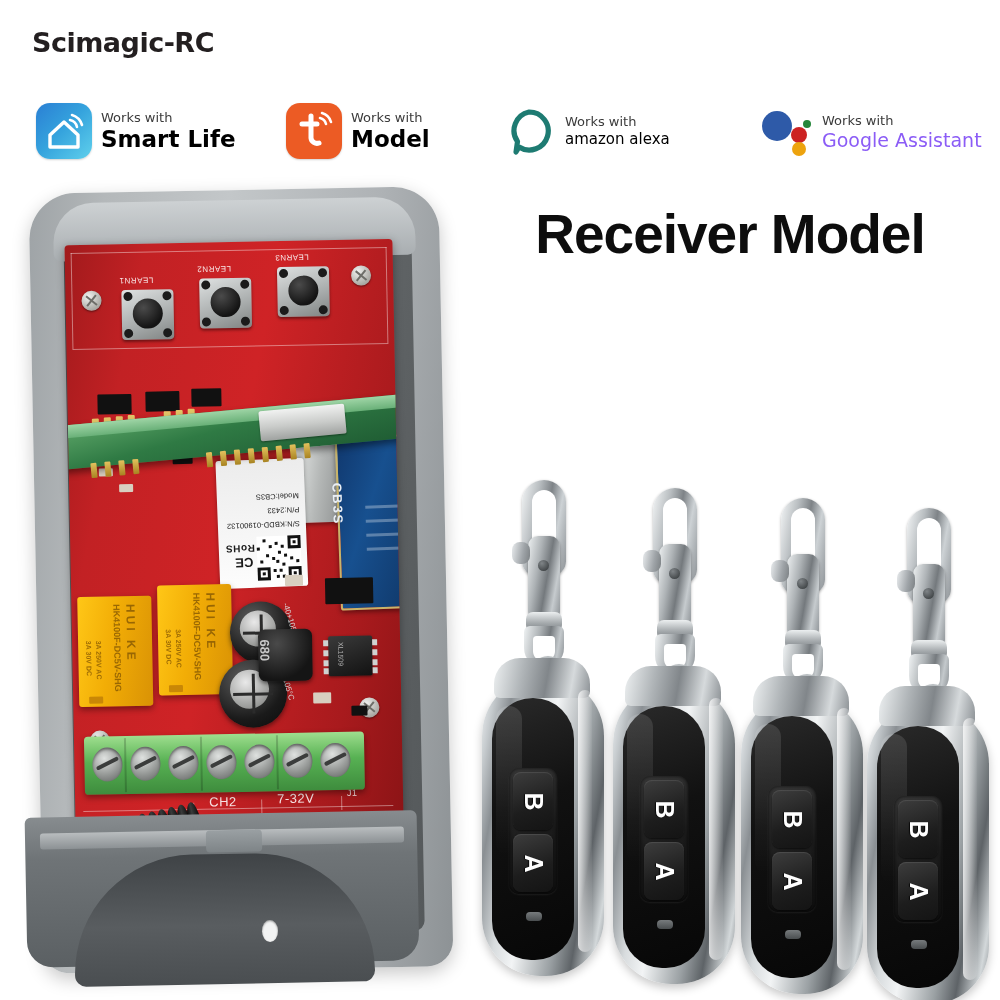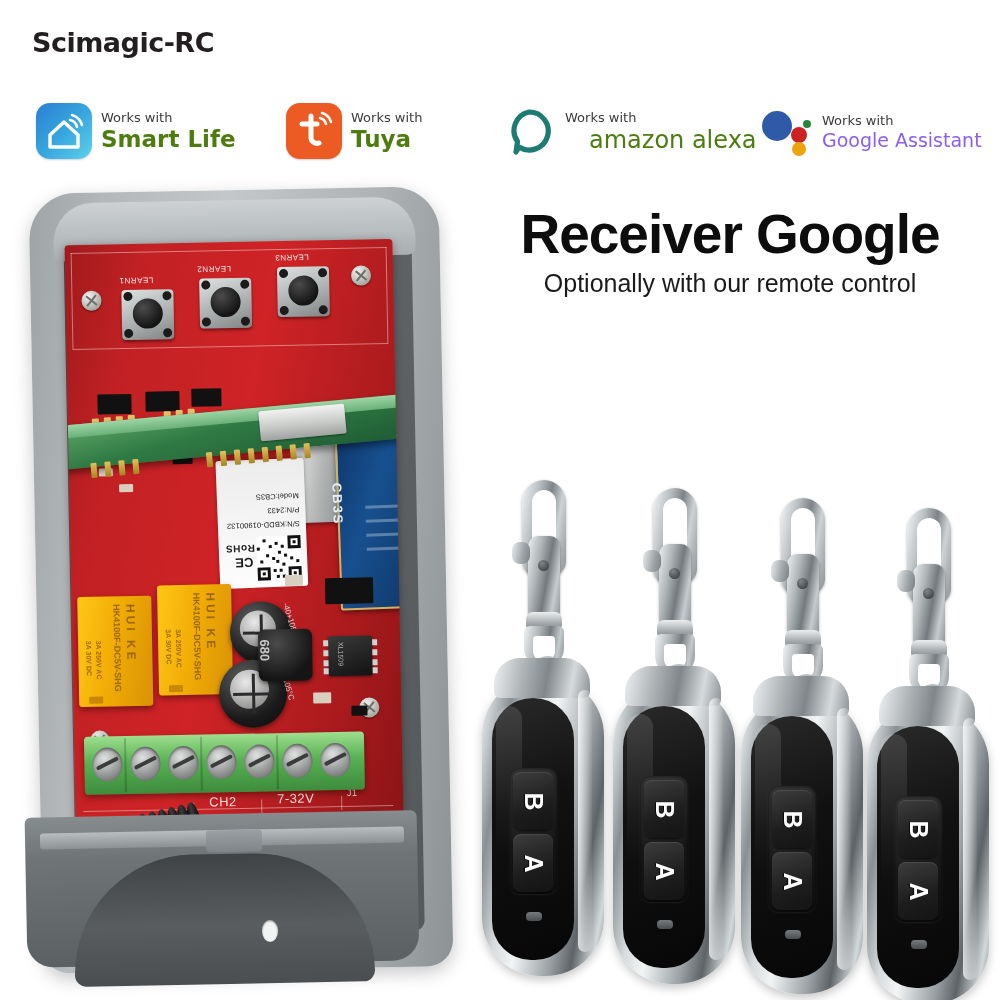--- a/index.html
+++ b/index.html
@@ -17,23 +17,23 @@
     font-size:27px;font-weight:bold;color:#231f20;
     letter-spacing:-0.5px;font-family:"DejaVu Sans",sans-serif;
   }
 
   
   .badges{position:absolute;left:0;top:95px;width:1000px;height:80px;}
   .badge{position:absolute;display:flex;align-items:center;}
   .badge .bicon{flex:0 0 auto;position:relative;}
   .badge .btxt{margin-left:9px;line-height:1;}
   .btxt .ww{font-size:13px;color:#3b3b3b;font-weight:normal;margin-bottom:4px;font-family:"DejaVu Sans",sans-serif;}
-  .btxt .bn{font-size:23px;color:#4d7c0f;font-weight:bold;font-family:"DejaVu Sans",sans-serif;white-space:nowrap;}
+  .btxt .bn{font-size:23px;color:#000000;font-weight:bold;font-family:"DejaVu Sans",sans-serif;white-space:nowrap;}
   .btxt .bn.thin{font-size:19px;font-weight:normal;color:#8b5cf6;}
-  .btxt .bn.med{font-size:24px;font-weight:normal;margin-left:24px;}
+  .btxt .bn.med{font-size:15px;font-weight:normal;}
 
   
   .sl-ico{width:56px;height:56px;border-radius:14px;
     background:linear-gradient(135deg,#2a7fd4 0%,#35a3dd 48%,#5fd0ec 100%);
     position:relative;box-shadow:0 1px 2px rgba(0,0,0,.18);}
   
   .tuya-ico{width:56px;height:56px;border-radius:14px;background:#ec5b24;
     position:relative;box-shadow:0 1px 2px rgba(0,0,0,.18);}
   
   .alexa-ico{width:48px;height:48px;position:relative;}
@@ -326,21 +326,21 @@
         <div class="tuya-ico">
           <svg width="56" height="56" viewBox="0 0 56 56" style="position:absolute;left:0;top:0;">
             <path d="M16 21 L31 21 M25 13 L25 35 a6 6 0 0 0 8 5" fill="none" stroke="#ffffff" stroke-width="5" stroke-linecap="round" stroke-linejoin="round"></path>
             <path d="M34 15 a8 8 0 0 1 6 6" fill="none" stroke="#ffffff" stroke-width="2.6" stroke-linecap="round"></path>
             <path d="M36 10 a13 13 0 0 1 9 9" fill="none" stroke="#ffffff" stroke-width="2.6" stroke-linecap="round"></path>
           </svg>
         </div>
       </div>
       <div class="btxt">
         <div class="ww">Works with</div>
-        <div class="bn">Tuya</div>
+        <div class="bn">Model</div>
       </div>
     </div>
 
     <div class="badge" style="left:505px;top:12px;">
       <div class="bicon">
         <div class="alexa-ico">
           <svg width="48" height="48" viewBox="0 0 48 48" style="position:absolute;left:0;top:0;">
             <path d="M24 5 A19 19 0 1 1 14 40 L11 45 L12.5 34.5 A19 19 0 0 1 24 5 Z" fill="none" stroke="#1e7b72" stroke-width="5.2" stroke-linejoin="round"></path>
           </svg>
         </div>
@@ -361,22 +361,21 @@
         </div>
       </div>
       <div class="btxt" style="margin-left:8px;">
         <div class="ww">Works with</div>
         <div class="bn thin">Google Assistant</div>
       </div>
     </div>
   </div>
 
   <div class="headline">
-    <div class="hl2">Receiver Google</div>
-    <div class="hl3">Optionally with our remote control</div>
+    <div class="hl2">Receiver Model</div>
   </div>
 
   <div class="device">
     <div class="shell">
       <div class="shell-inner"></div>
       <div class="lid-top"></div>
     </div>
 
     <div class="pcb">
 

